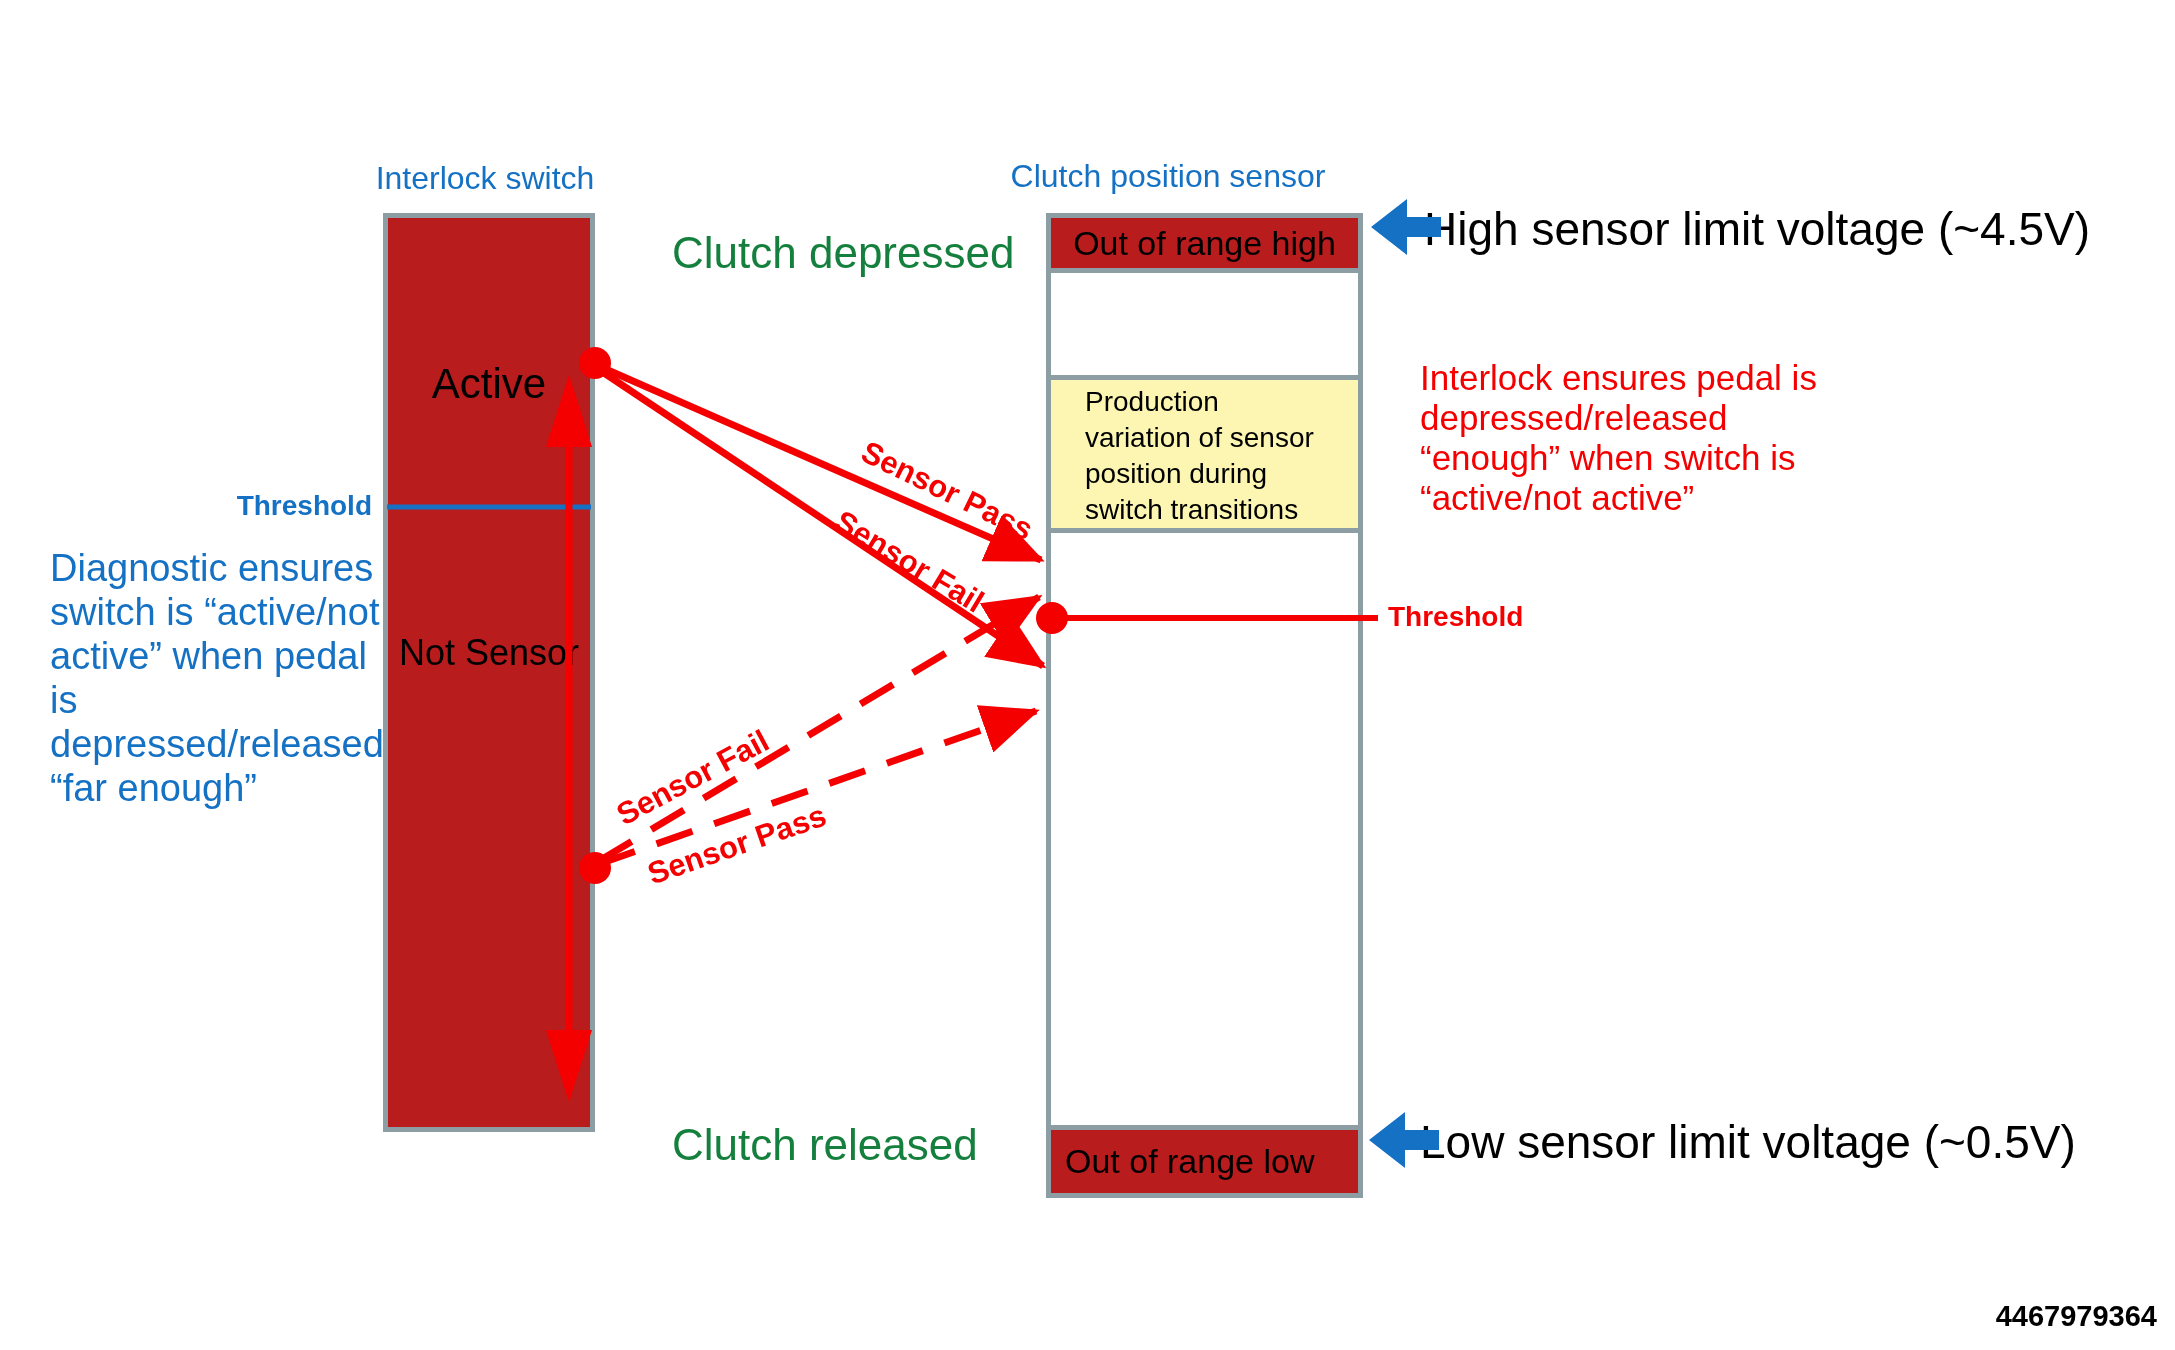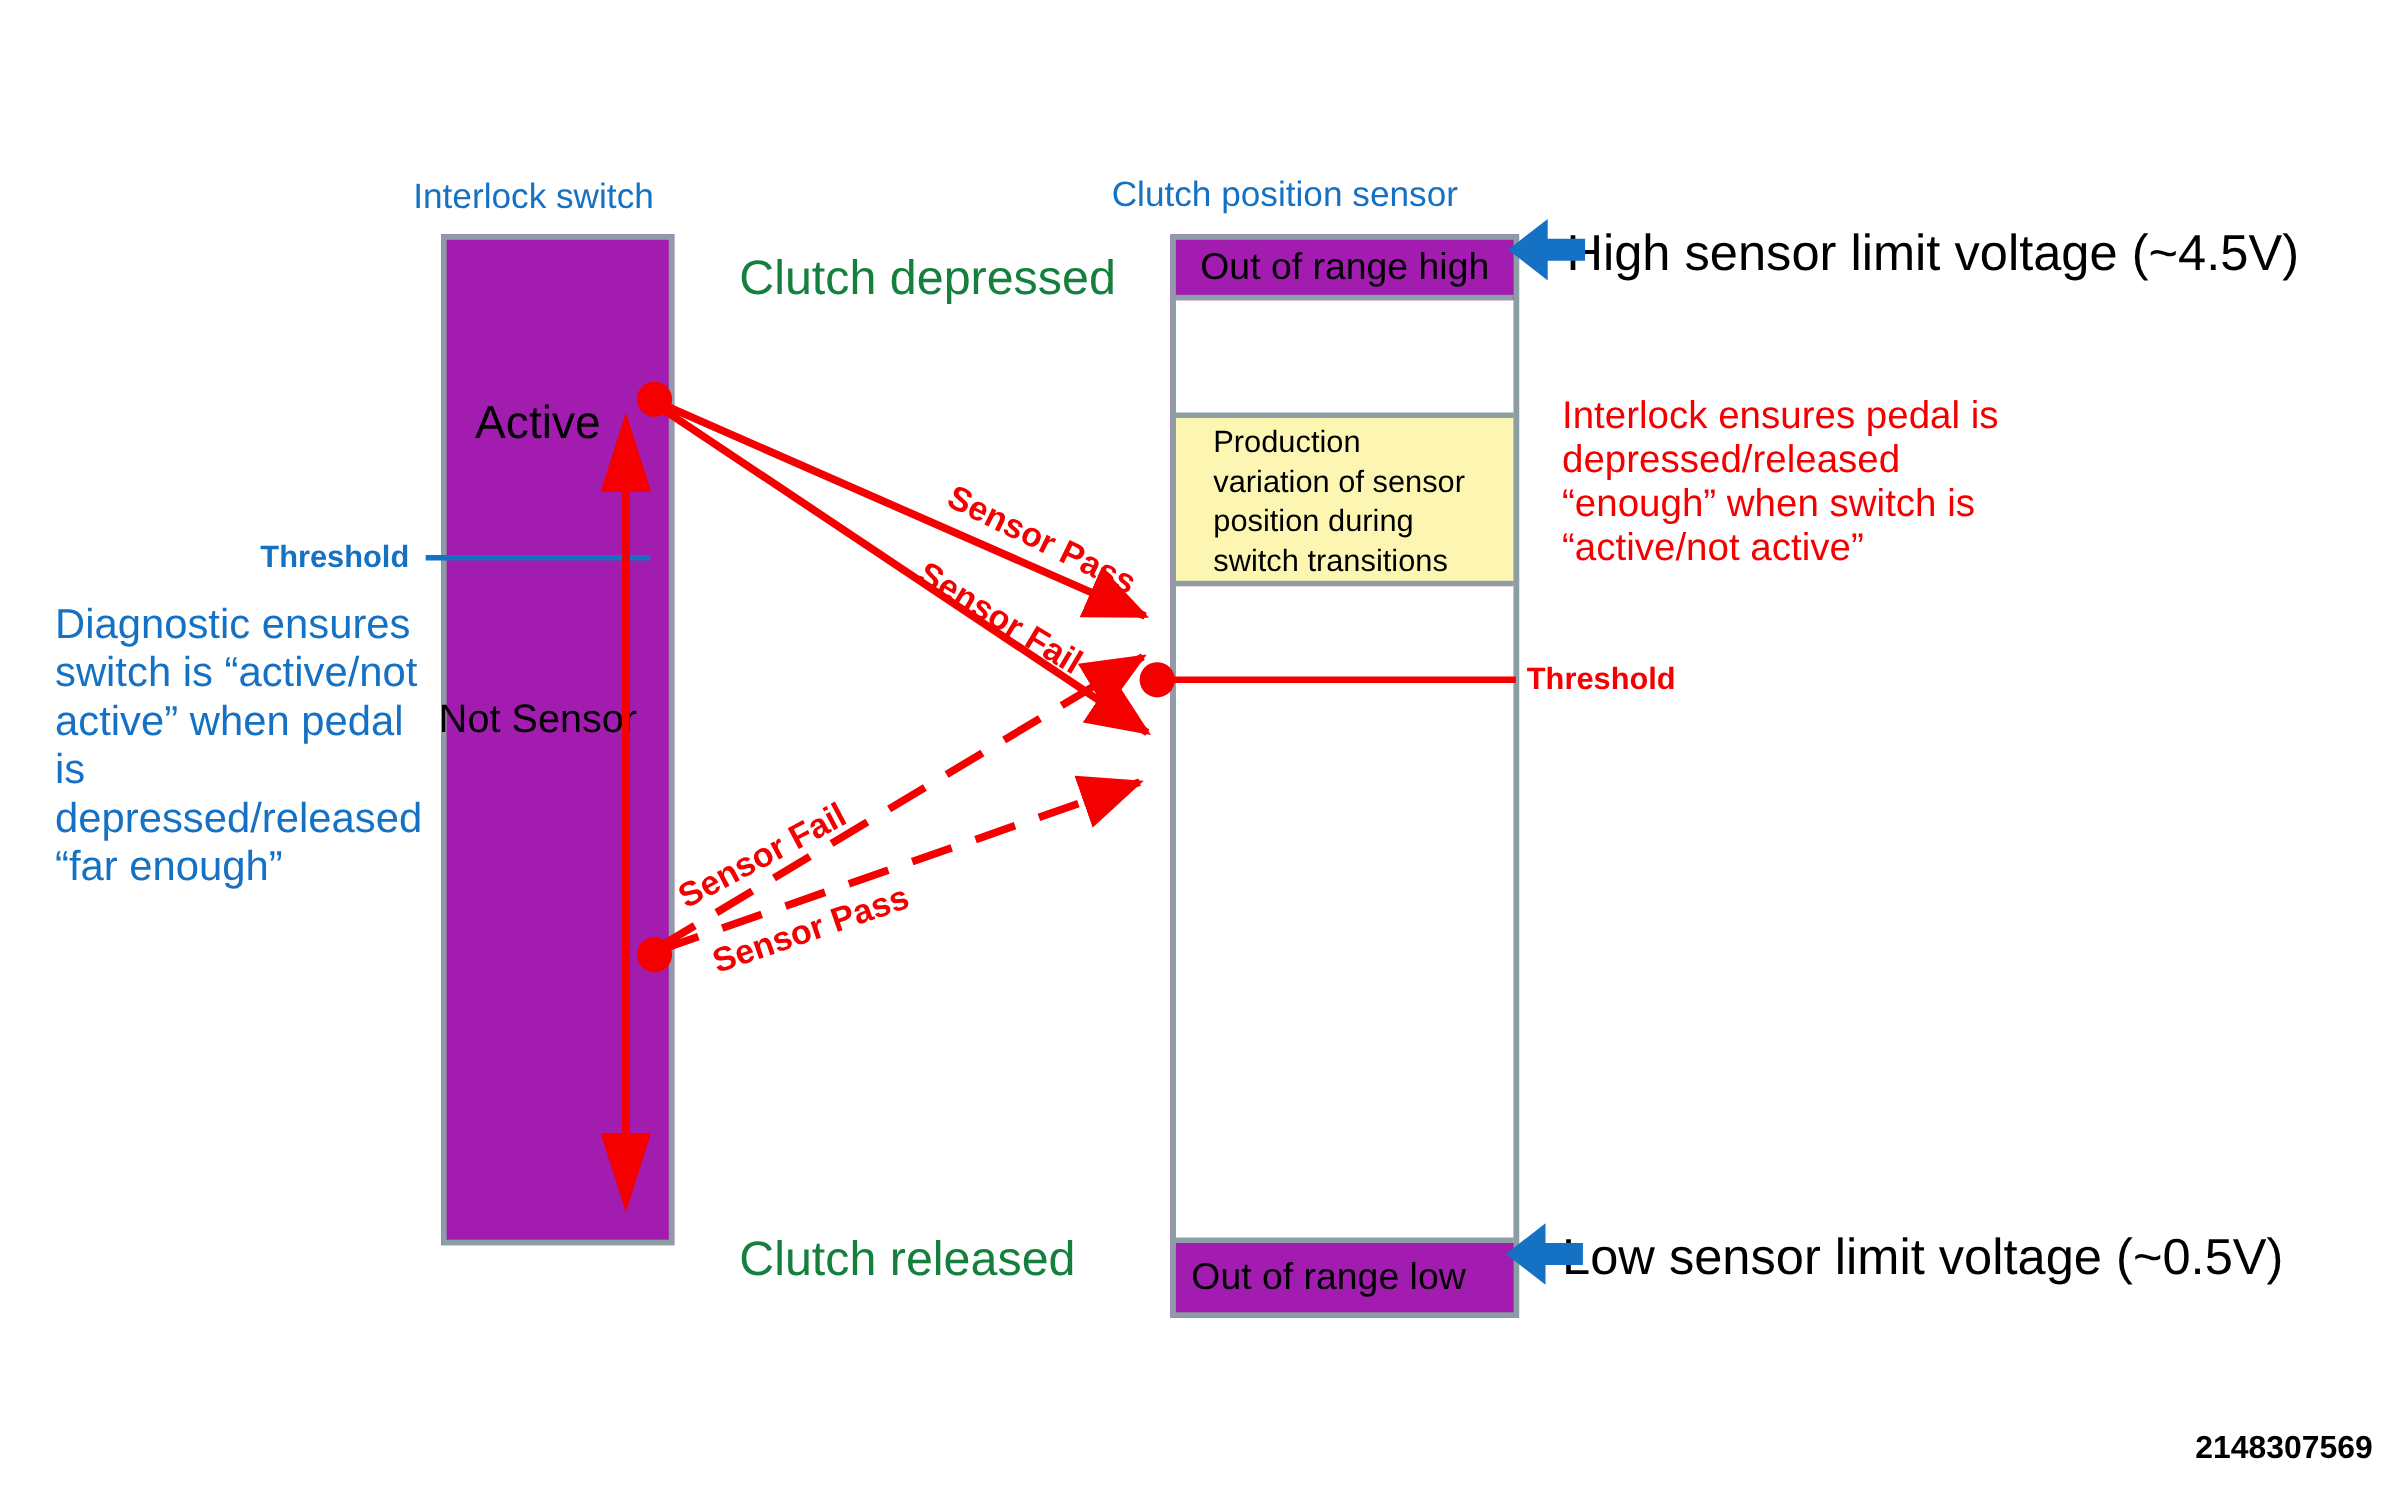--- a/index.html
+++ b/index.html
@@ -10,21 +10,21 @@
     font-family:"Liberation Sans", sans-serif;
     overflow:hidden;
   }
   .abs{position:absolute;}
   .blue{color:#1571c3;}
   .red{color:#f40000;}
   .pre{white-space:pre-line;}
   .title{font-size:32px;color:#1571c3;white-space:nowrap;}
   .statelabel{font-size:44px;color:#15803d;white-space:nowrap;}
   .limittext{font-size:46px;color:#000;white-space:nowrap;}
-  .box{border:5px solid #8c9ea3;box-sizing:border-box;background:#a21caf;margin-left:18px;}
+  .box{border:5px solid #8c9ea3;box-sizing:border-box;background:#b91c1c;}
   .section{box-sizing:border-box;}
   .divider{border-bottom:5px solid #8c9ea3;}
   .thresholdlabel{font-size:28px;font-weight:bold;white-space:nowrap;}
   .rotlabel{
     font-size:31px;font-weight:bold;color:#f40000;white-space:nowrap;
     transform-origin:center center;
   }
   svg{position:absolute;left:0;top:0;pointer-events:none;}
 </style>
 </head>
@@ -65,21 +65,21 @@
   <div class="abs limittext" style="left:1424px;top:202px;">High sensor limit voltage (~4.5V)</div>
   <div class="abs limittext" style="left:1420px;top:1115px;">Low sensor limit voltage (~0.5V)</div>
 
   <div class="abs pre red" style="left:1420px;top:358px;font-size:35px;line-height:40px;">Interlock ensures pedal is
 depressed/released
 “enough” when switch is
 “active/not active”</div>
 
   <div class="abs thresholdlabel red" style="left:1388px;top:601px;">Threshold</div>
 
-  <div class="abs" style="right:18px;top:1300px;font-size:29px;font-weight:bold;color:#000;">2148307569</div>
+  <div class="abs" style="right:18px;top:1300px;font-size:29px;font-weight:bold;color:#000;">4467979364</div>
 
   <svg width="2175" height="1350" viewBox="0 0 2175 1350">
     <defs>
       <marker id="arrowR" viewBox="0 0 60 50" markerWidth="60" markerHeight="50" refX="54" refY="25" orient="auto" markerUnits="userSpaceOnUse">
         <path d="M0,0 L58,25 L0,50 Z" fill="#f40000"></path>
       </marker>
     </defs>
 
     <line x1="387" y1="507" x2="591" y2="507" stroke="#1571c3" stroke-width="5"></line>
 

